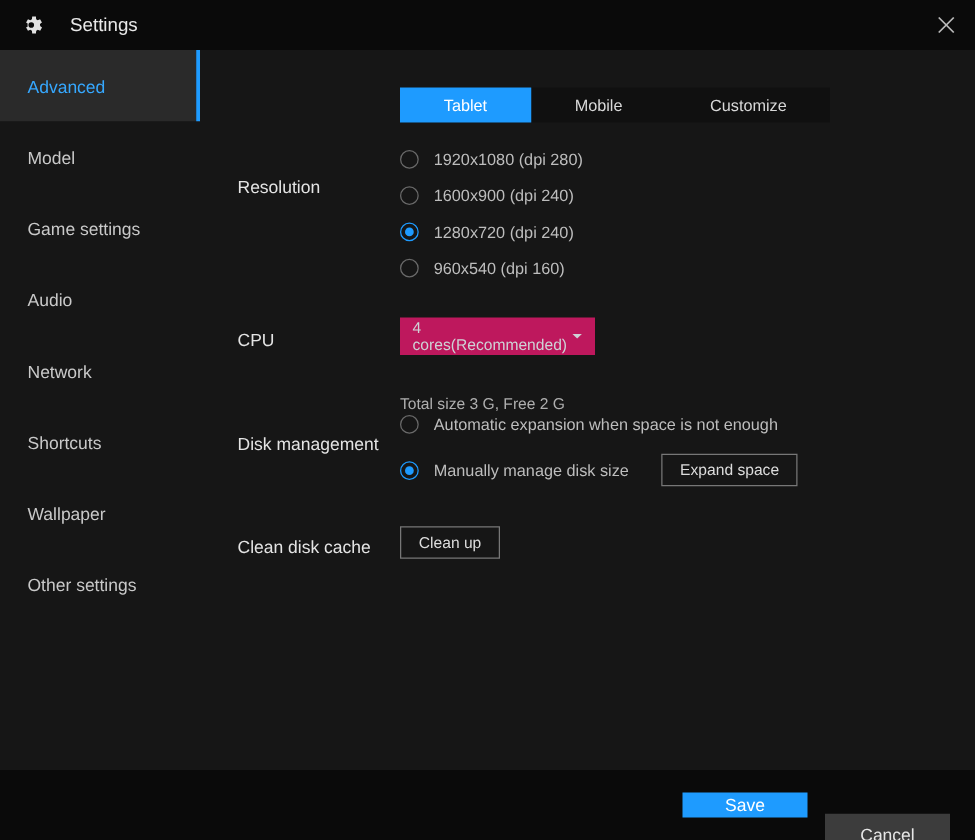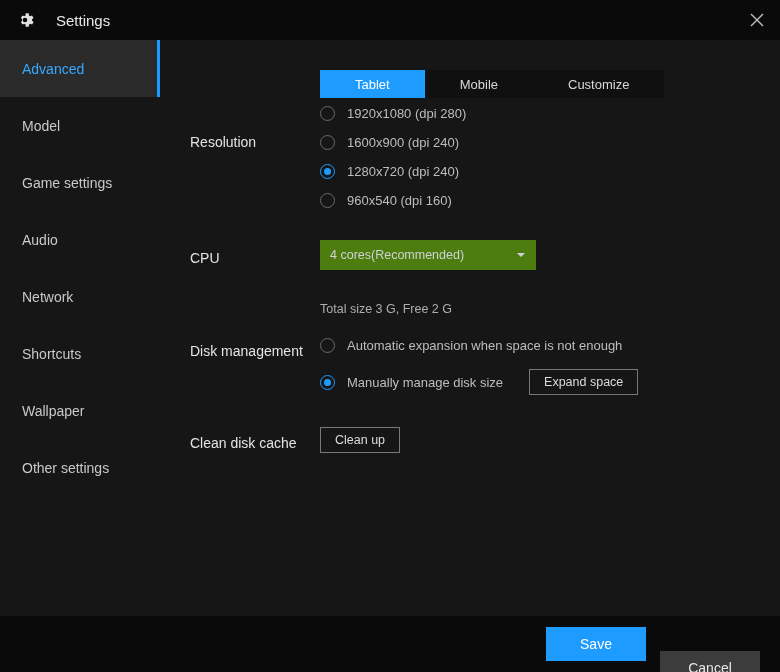--- a/index.html
+++ b/index.html
@@ -77,51 +77,51 @@
     display: flex; align-items: center;
     font-size: 13px;
     color: #d8d8d8;
     cursor: pointer;
   }
   .tabseg-item.active {
     background: #1e9bff;
     color: #fff;
   }
 
-  .radio-list { display: flex; flex-direction: column; gap: 14px; margin-top: 8px; }
+  .radio-list { display: flex; flex-direction: column; gap: 14px; margin-top: 22px; }
   .radio-row { display: flex; align-items: center; gap: 12px; cursor: pointer; }
   .radio {
     width: 15px; height: 15px;
     border: 1.5px solid #6a6a6a;
     border-radius: 50%;
     display: flex; align-items: center; justify-content: center;
   }
   .radio.checked { border-color: #1e9bff; }
   .radio .dot {
     width: 7px; height: 7px; border-radius: 50%;
     background: #1e9bff;
     display: none;
   }
   .radio.checked .dot { display: block; }
   .radio-text { color: #bdbdbd; font-size: 13px; }
 
   .select {
     display: inline-flex; align-items: center;
     height: 30px;
-    width: 216px;
-    background: #4d7c0f;
+    width: 156px;
+    background: #be185d;
     color: #cfd2d6;
     padding: 0 10px;
     font-size: 12.5px;
     justify-content: space-between;
     cursor: pointer;
   }
   .chev { width: 10px; height: 10px; fill: #cfd2d6; }
 
-  .disk-info { color: #aeaeae; font-size: 12.5px; margin-bottom: 22px; }
+  .disk-info { color: #aeaeae; font-size: 12.5px; margin-bottom: 2px; }
   .disk-radios { display: flex; flex-direction: column; gap: 16px; }
   .disk-row { display: flex; align-items: center; gap: 12px; }
 
   .btn-outline {
     height: 26px;
     padding: 0 14px;
     border: 1px solid #777;
     background: transparent;
     color: #dcdcdc;
     font-size: 12.5px;
@@ -132,21 +132,21 @@
   .footer {
     height: 56px;
     background: #0a0a0a;
     display: flex;
     align-items: center;
     justify-content: flex-end;
     gap: 14px;
     padding-right: 20px;
   }
   .btn-primary {
-    height: 34px; width: 100px;
+    height: 20px; width: 100px;
     background: #1e9bff;
     color: #fff;
     border: none;
     font-size: 14px;
     cursor: pointer;
   }
   .btn-secondary {
     height: 34px; width: 100px;
     background: #3c3c3c;
     color: #e6e6e6;

